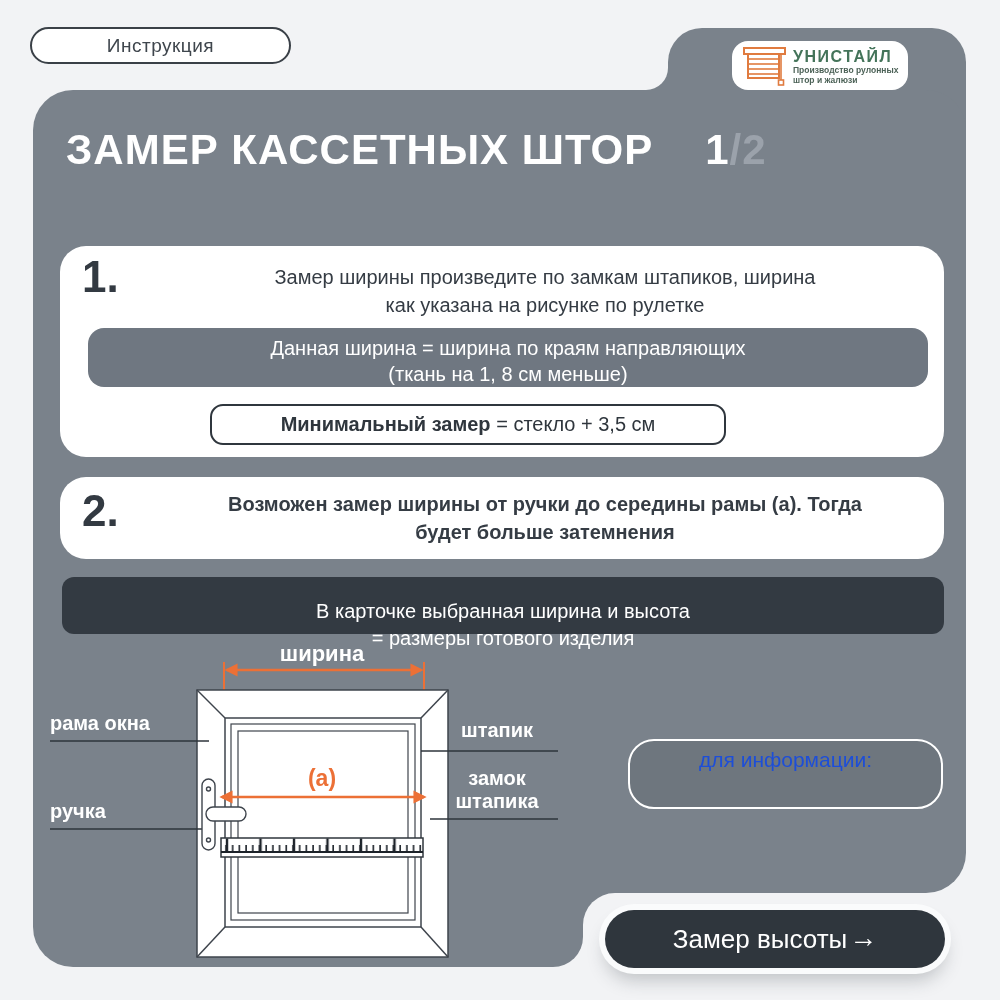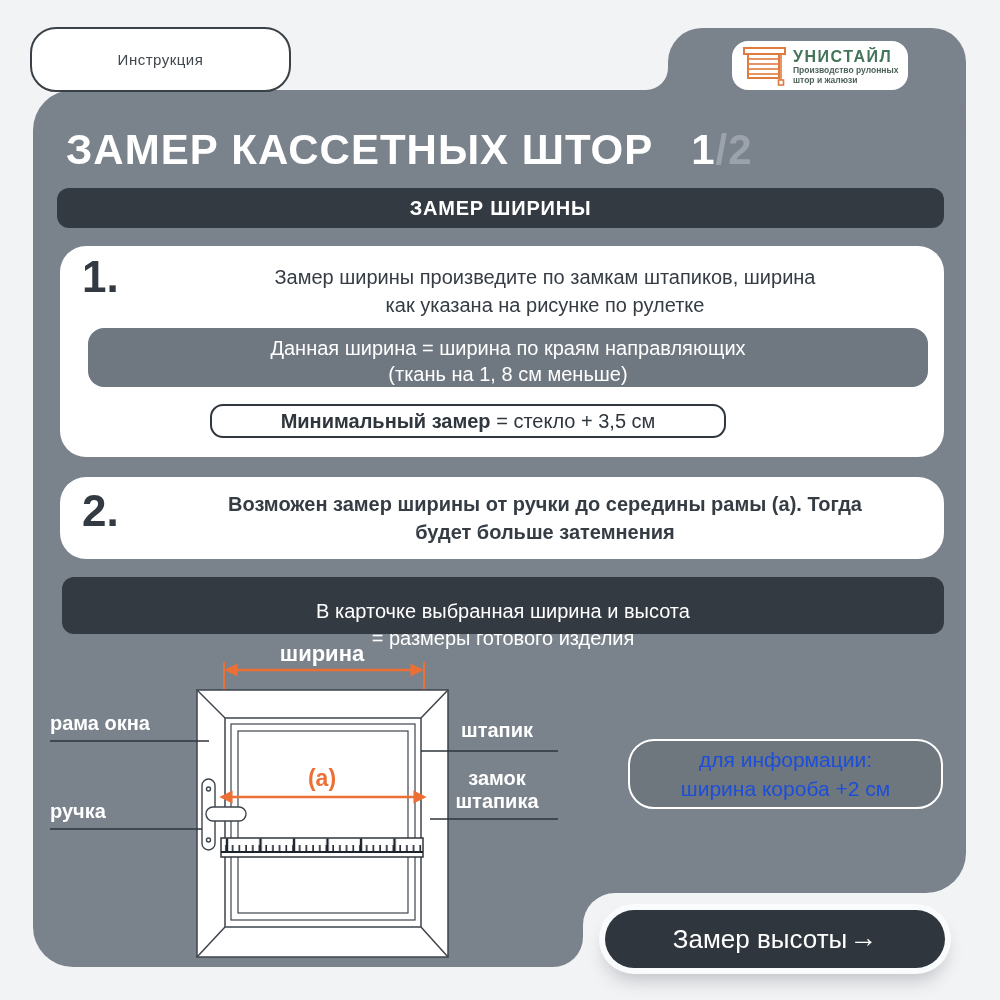--- a/index.html
+++ b/index.html
@@ -1,61 +1,61 @@
 <!DOCTYPE html>
 <html><head>
 <meta charset="utf-8">
 <style>
   html,body{margin:0;padding:0;background:#F2F3F5;}
   .stage{position:relative;width:1000px;height:1000px;background:#F2F3F5;
          font-family:"Liberation Sans",sans-serif;overflow:hidden;}
   .abs{position:absolute;}
 
   
-  .badge{left:30px;top:27px;width:261px;height:65px;background:#FFFFFF;
+  .badge{left:30px;top:27px;width:261px;height:37px;background:#FFFFFF;
          border:2.5px solid #3A4047;border-radius:26px;display:flex;
-         align-items:center;justify-content:center;font-size:15px;color:#3F464D;
+         align-items:center;justify-content:center;font-size:19px;color:#3F464D;
          letter-spacing:.5px;box-sizing:border-box;}
 
   
   .card{left:33px;top:90px;width:933px;height:877px;background:#7A828B;border-radius:40px;}
   .tab{left:668px;top:28px;width:298px;height:102px;background:#7A828B;border-radius:34px 34px 0 0;}
   .fillet-g{left:646px;top:68px;width:22px;height:22px;background:#7A828B;}
   .fillet-l{left:646px;top:68px;width:22px;height:22px;background:#F2F3F5;border-bottom-right-radius:22px;}
   .cover{left:583px;top:893px;width:417px;height:107px;background:#F2F3F5;border-top-left-radius:32px;}
   .c1l{left:926px;top:853px;width:40px;height:40px;background:#F2F3F5;}
   .c1g{left:926px;top:853px;width:40px;height:40px;background:#7A828B;border-bottom-right-radius:40px;}
   .c2l{left:553px;top:937px;width:30px;height:30px;background:#F2F3F5;}
   .c2g{left:553px;top:937px;width:30px;height:30px;background:#7A828B;border-bottom-right-radius:30px;}
 
   
   .logo{left:732px;top:41px;width:176px;height:49px;background:#FFFFFF;border-radius:16px;}
   .logo-name{left:793px;top:48px;font-size:16px;font-weight:700;color:#44745A;letter-spacing:1.5px;}
   .logo-tag{left:793px;top:66px;font-size:8.5px;font-weight:700;color:#4C6257;line-height:9.5px;}
 
   
   .title{left:66px;top:126px;font-size:42px;font-weight:700;color:#FFFFFF;letter-spacing:1px;white-space:nowrap;}
-  .title .pg{margin-left:38px;}
+  .title .pg{margin-left:52px;}
   .title .pg-rest{color:#9BA2AB;}
 
   .bar{background:#333A42;color:#FFFFFF;border-radius:12px;text-align:center;}
   .bar-width{left:57px;top:188px;width:887px;height:40px;display:flex;align-items:center;
              justify-content:center;font-size:20px;font-weight:700;letter-spacing:.8px;}
 
   .wcard{background:#FFFFFF;border-radius:26px;}
   .card1{left:60px;top:246px;width:884px;height:211px;}
   .card2{left:60px;top:477px;width:884px;height:82px;}
   .stepnum{position:absolute;left:22px;font-size:44px;font-weight:700;color:#333A42;}
   .steptext{position:absolute;left:130px;right:44px;text-align:center;font-size:20px;
             color:#353C44;line-height:28px;}
   .hl{position:absolute;left:28px;top:82px;width:840px;height:59px;background:#6F7781;
       border-radius:16px;color:#FFFFFF;text-align:center;font-size:20px;line-height:26px;padding-top:7px;
       box-sizing:border-box;}
   .hl b{font-weight:400;}
-  .minbox{position:absolute;left:150px;top:158px;width:516px;height:34px;background:#FFFFFF;
+  .minbox{position:absolute;left:150px;top:158px;width:516px;height:41px;background:#FFFFFF;
           border:2px solid #2F363D;border-radius:13px;display:flex;align-items:center;
           justify-content:center;font-size:20px;color:#2F363D;box-sizing:border-box;white-space:pre;}
   .bar-result{left:62px;top:577px;width:882px;height:57px;font-size:20px;line-height:27px;
               padding-top:21px;box-sizing:border-box;}
 
   
   .infonote{left:628px;top:739px;width:315px;height:70px;border:2px solid #FFFFFF;border-radius:26px;
             background:rgba(47,54,62,.16);color:#1d4ed8;text-align:center;font-size:21px;
             line-height:29px;padding-top:4px;box-sizing:border-box;}
 
@@ -100,23 +100,20 @@
   <div class="abs logo-name">УНИСТАЙЛ</div>
   <div class="abs logo-tag">
     <div>Производство рулонных</div>
     <div>штор и жалюзи</div>
   </div>
 
   <div class="abs title">
     <span>ЗАМЕР КАССЕТНЫХ ШТОР</span><span class="pg"><span>1</span><span class="pg-rest">/2</span></span>
   </div>
 
-  <div class="abs bar bar-width">
-    <span>ЗАМЕР ШИРИНЫ</span>
-  </div>
 
   <div class="abs wcard card1">
     <div class="stepnum" style="top:6px;">1.</div>
     <div class="steptext" style="top:17px;">
       <div>Замер ширины произведите по замкам штапиков, ширина</div>
       <div>как указана на рисунке по рулетке</div>
     </div>
     <div class="hl">
       <div><b>Данная ширина = ширина по краям направляющих</b></div>
       <div>(ткань на 1, 8 см меньше)</div>
@@ -194,21 +191,20 @@
       <text x="50" y="730">рама окна</text>
       <text x="50" y="818">ручка</text>
       <text x="497" y="737" text-anchor="middle">штапик</text>
       <text x="497" y="785" text-anchor="middle">замок</text>
       <text x="497" y="808" text-anchor="middle">штапика</text>
     </g>
   </svg>
 
   <div class="abs infonote">
     <div>для информации:</div>
-    <div>ширина короба +2 см</div>
   </div>
 
   <div class="abs nextbtn">
     <span>Замер высоты</span>
     <span class="arr">→</span>
   </div>
 
 </div>
 
 </body></html>

